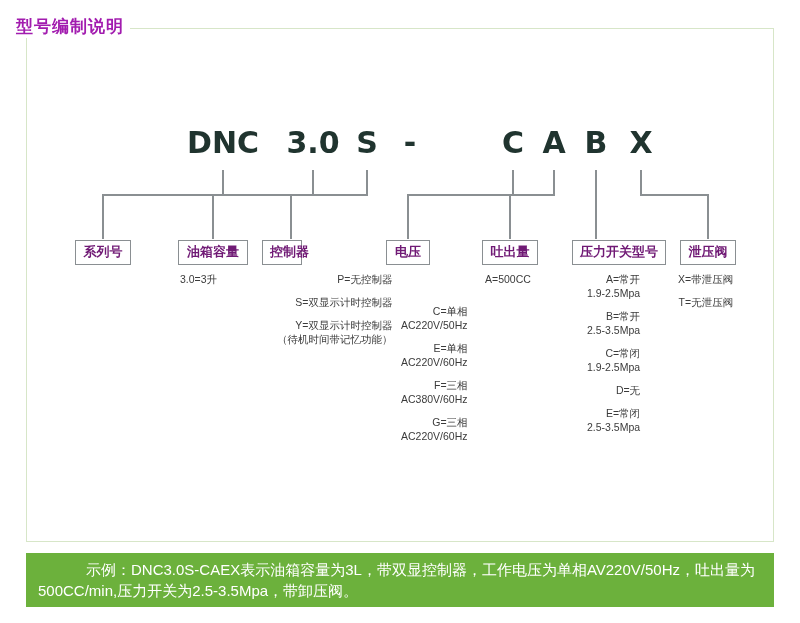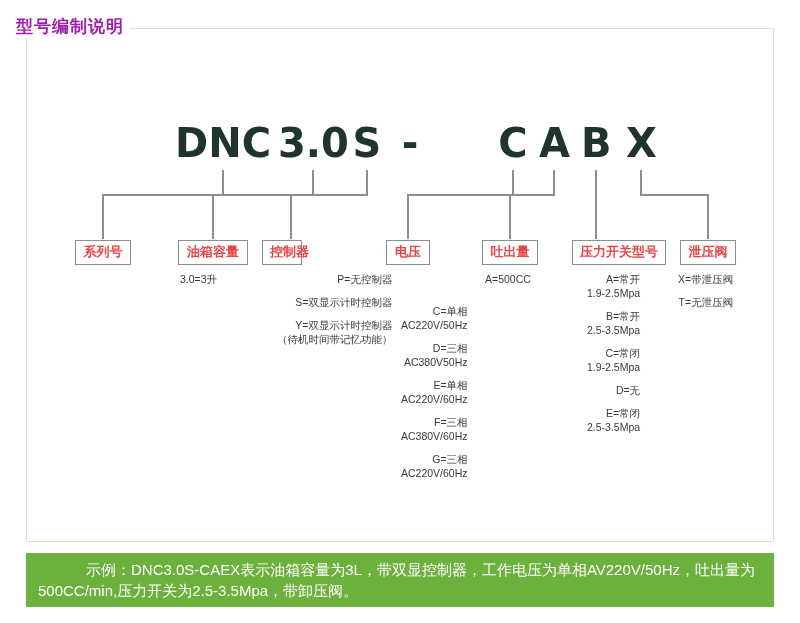--- a/index.html
+++ b/index.html
@@ -46,21 +46,21 @@
 
   
   #code-row {
     position: absolute;
     left: 0; top: 122px;
     width: 800px; height: 42px;
   }
   .code-char {
     position: absolute;
     top: 0;
-    font-size: 40px;
+    font-size: 30px;
     font-weight: bold;
     color: #20342f;
     font-family: "DejaVu Sans", "Liberation Sans", sans-serif;
     line-height: 42px;
     text-align: center;
     white-space: nowrap;
   }
 
   
   #connectors {
@@ -70,21 +70,21 @@
     pointer-events: none;
   }
 
   
   .label-box {
     position: absolute;
     border: 1px solid #8a8f92;
     background: #ffffff;
     font-size: 13px;
     font-weight: bold;
-    color: #ef4444;
+    color: #701a75;
     text-align: center;
     white-space: nowrap;
     box-sizing: border-box;
     padding: 3px 7px 4px 7px;
     line-height: 16px;
   }
 
   
   .option-col {
     position: absolute;
@@ -188,24 +188,20 @@
         <span class="opt-main">Y=双显示计时控制器</span>
         <span class="opt-sub">（待机时间带记忆功能）</span>
       </div>
     </div>
     <div class="option-col" style="left: 387px; top: 272px; margin-top: 32px;">
       <div class="option-item">
         <span class="opt-main">C=单相</span>
         <span class="opt-sub">AC220V/50Hz</span>
       </div>
       <div class="option-item">
-        <span class="opt-main">D=三相</span>
-        <span class="opt-sub">AC380V50Hz</span>
-      </div>
-      <div class="option-item">
         <span class="opt-main">E=单相</span>
         <span class="opt-sub">AC220V/60Hz</span>
       </div>
       <div class="option-item">
         <span class="opt-main">F=三相</span>
         <span class="opt-sub">AC380V/60Hz</span>
       </div>
       <div class="option-item">
         <span class="opt-main">G=三相</span>
         <span class="opt-sub">AC220V/60Hz</span>

